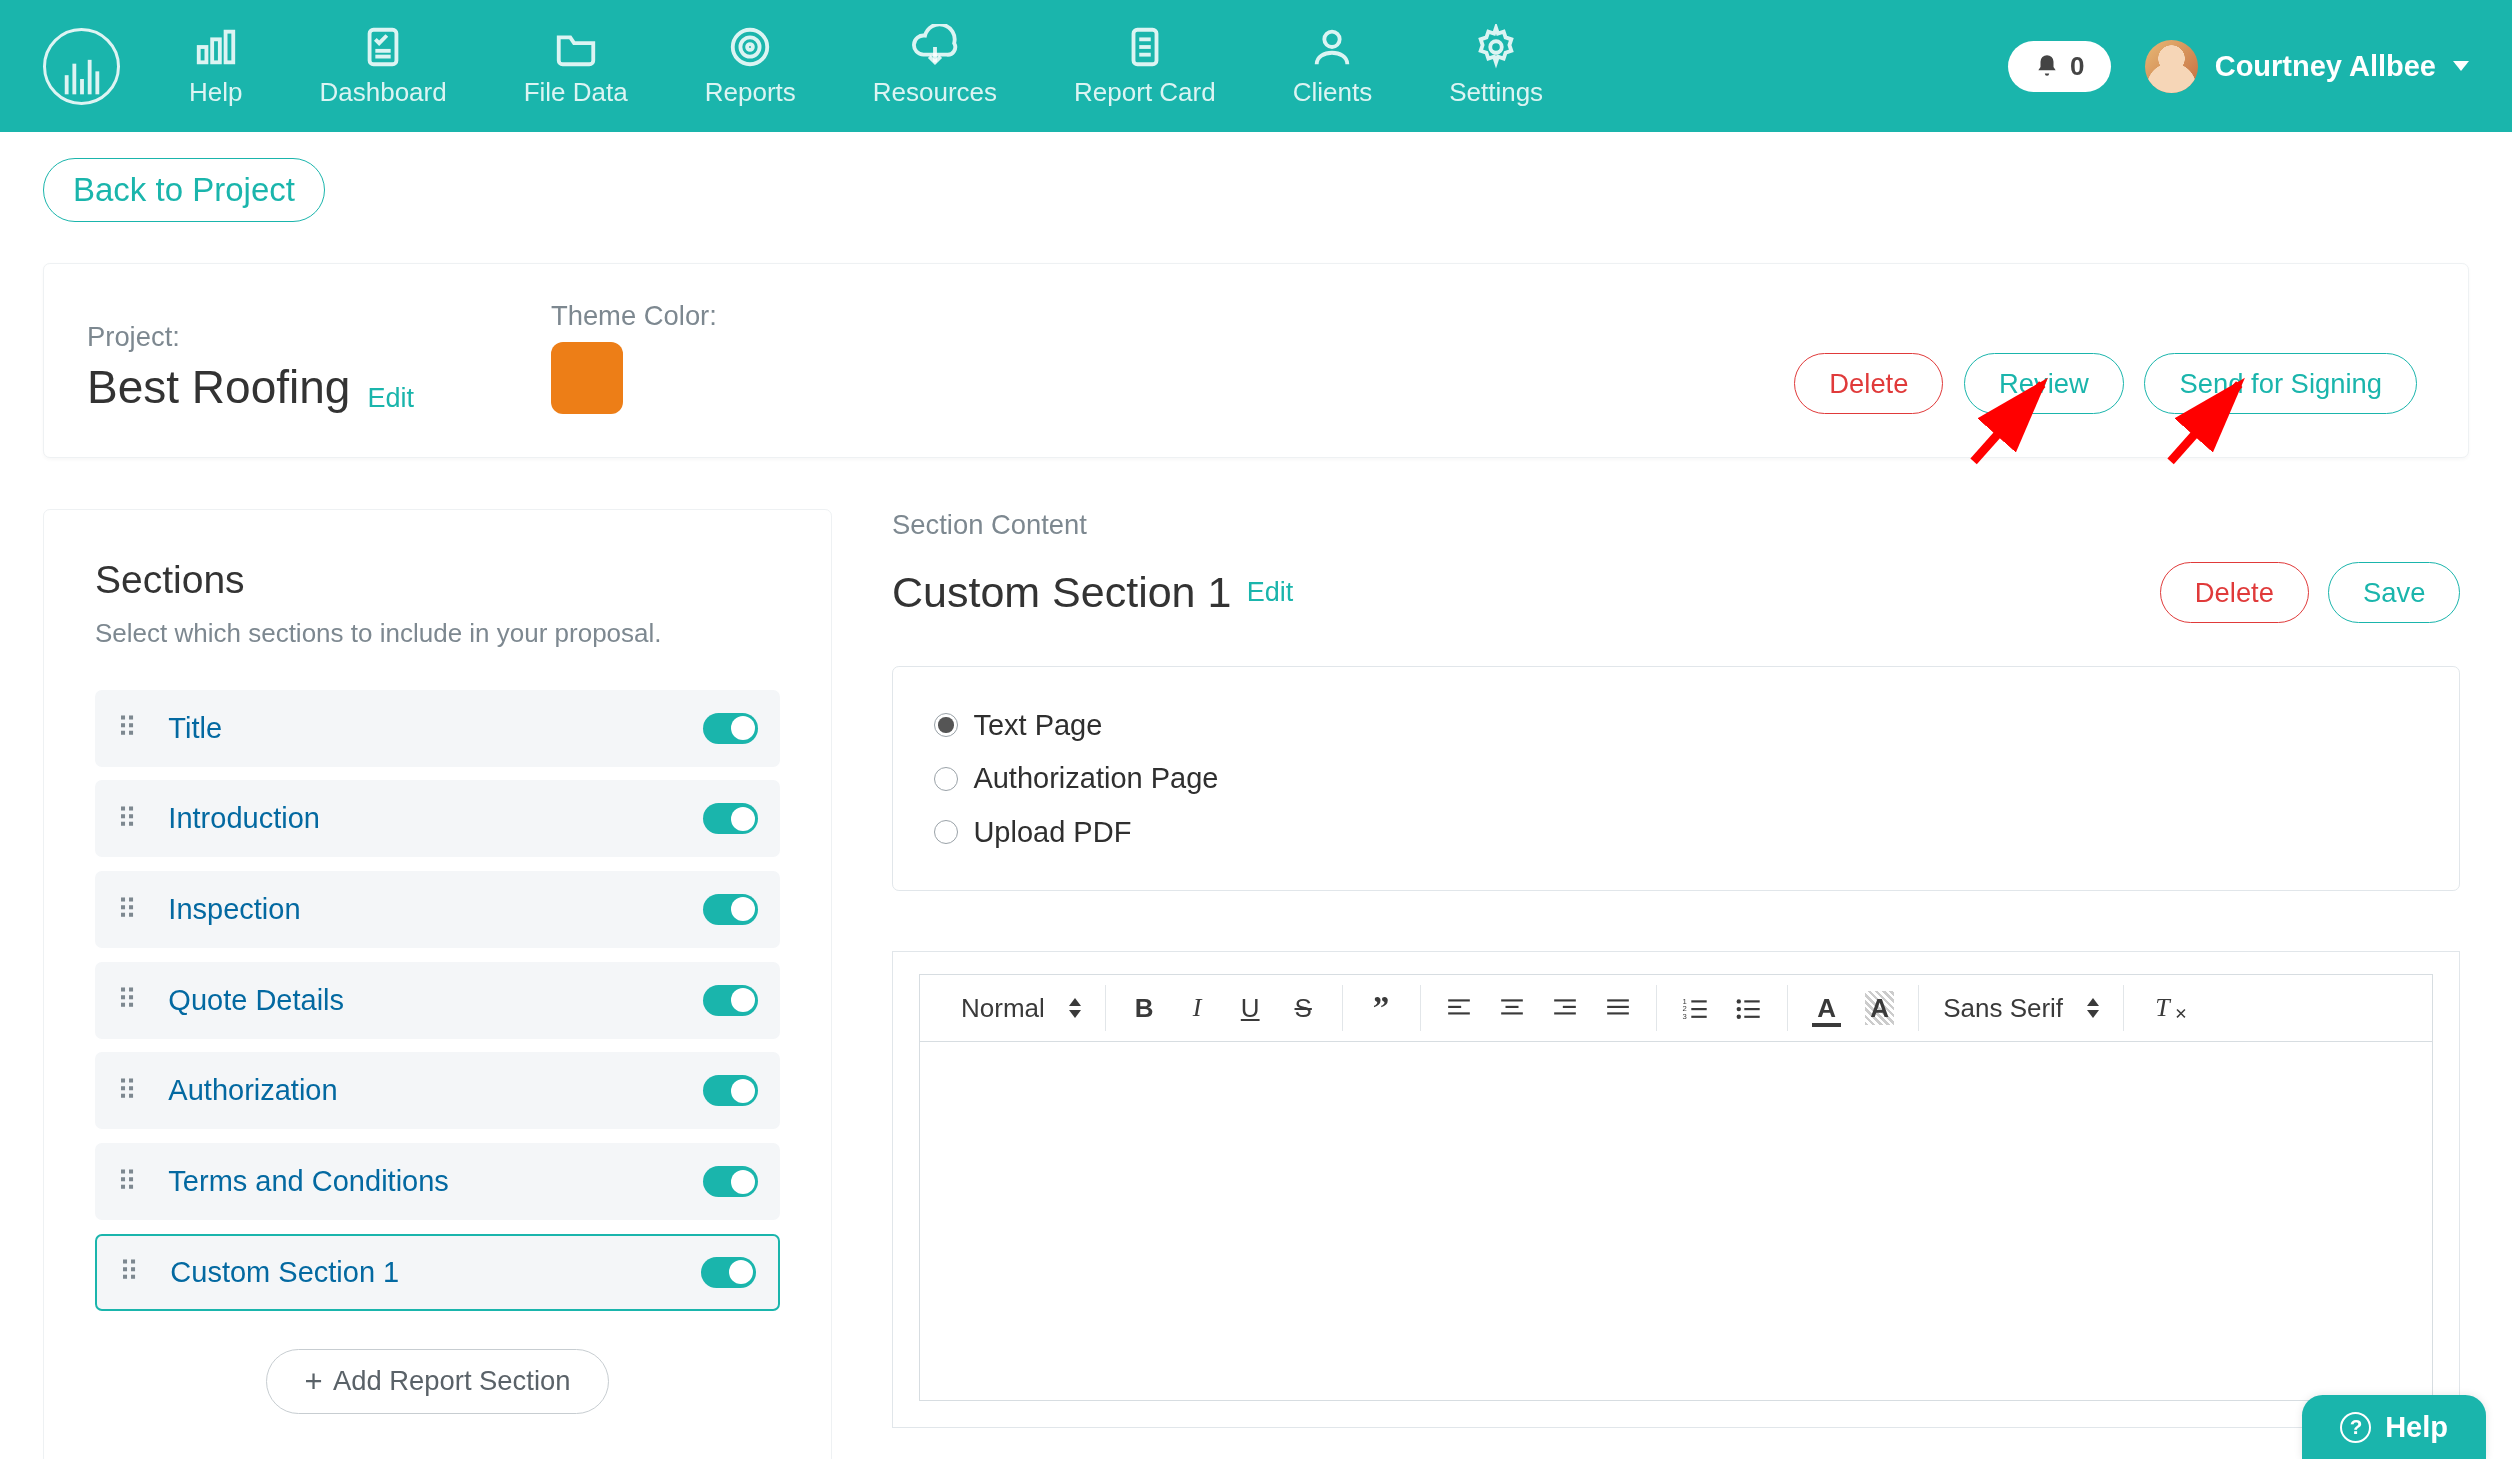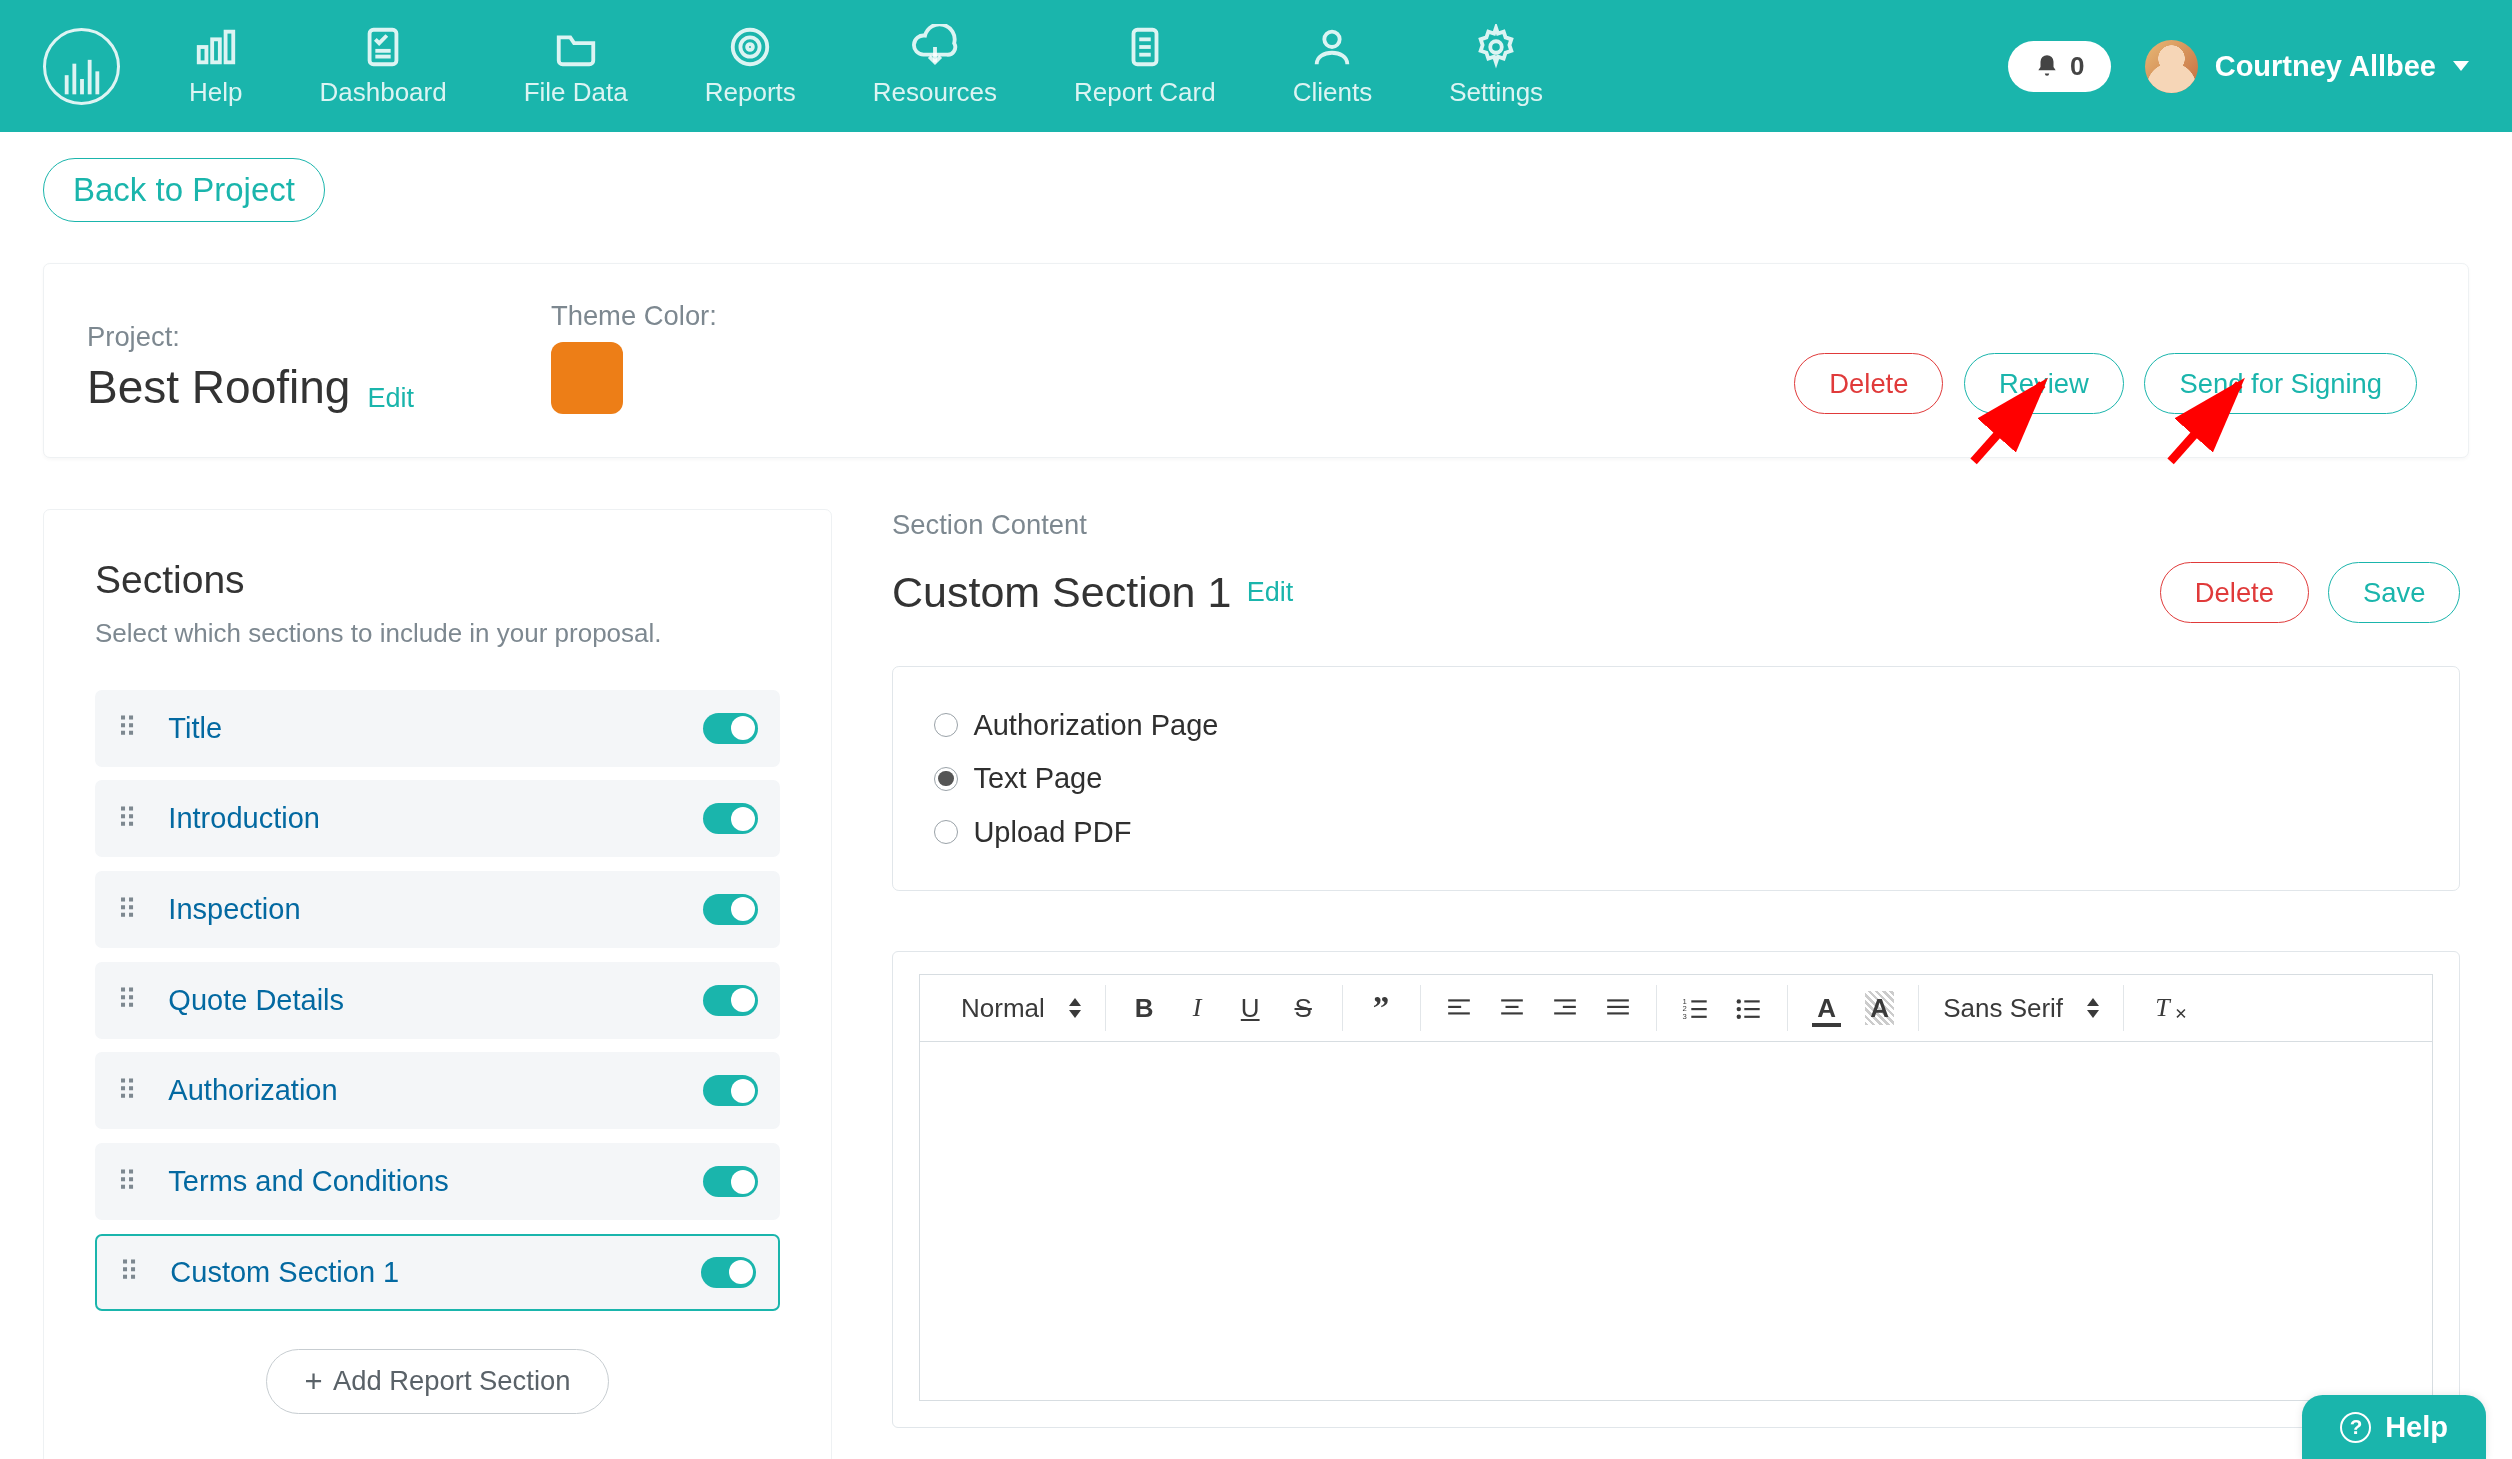--- a/index.html
+++ b/index.html
@@ -126,21 +126,21 @@
   }
   .radio-row { display:flex; align-items:center; gap:15.4px; font-size:29px; color:#2f2f2f; padding:10.3px 0; cursor:pointer;}
   .radio {
     width:24px; height:24px; border-radius:50%; border:1.7px solid #9aa2a8; display:inline-block; position:relative;
   }
   .radio.checked::after{
     content:""; position:absolute; inset:3.4px; border-radius:50%; background:#555;
   }
 
   .editor-panel {
-    margin-top:60px; background:#fff; border:0.9px solid var(--panel-border); border-radius:6px;
+    margin-top:60px; background:#fff; border:0.9px solid var(--panel-border); border-radius:0;
     padding:22px 26px 26px 26px;
   }
   .toolbar {
     border:0.9px solid #d7dde1; border-bottom:none;
     display:flex; align-items:center; gap:0; height:67px; padding:0 17px;
     font-size:26px; color:#3a3a3a;
   }
   .tool-group { display:flex; align-items:center; gap:24px; padding:0 24px; height:100%; }
   .tool-sep { width:0.9px; height:70%; background:#e2e6e9; }
   .tool-btn { cursor:pointer; display:inline-flex; align-items:center; justify-content:center; min-width:29px; height:34px; }
@@ -355,26 +355,26 @@
         <span class="sec-title">Custom Section 1</span>
         <span class="edit-link">Edit</span>
         <div class="right-actions">
           <span class="btn btn-outline-red">Delete</span>
           <span class="btn btn-outline-teal">Save</span>
         </div>
       </div>
 
       <div class="radio-panel" id="radio-panel">
           <div class="radio-row">
+            <span class="radio checked"></span>
+            <span>Text Page</span>
+          </div>
+          <div class="radio-row">
             <span class="radio"></span>
             <span>Authorization Page</span>
-          </div>
-          <div class="radio-row">
-            <span class="radio checked"></span>
-            <span>Text Page</span>
           </div>
           <div class="radio-row">
             <span class="radio"></span>
             <span>Upload PDF</span>
           </div>
         </div>
 
       <div class="editor-panel">
         <div class="toolbar">
           <div class="tool-group">

